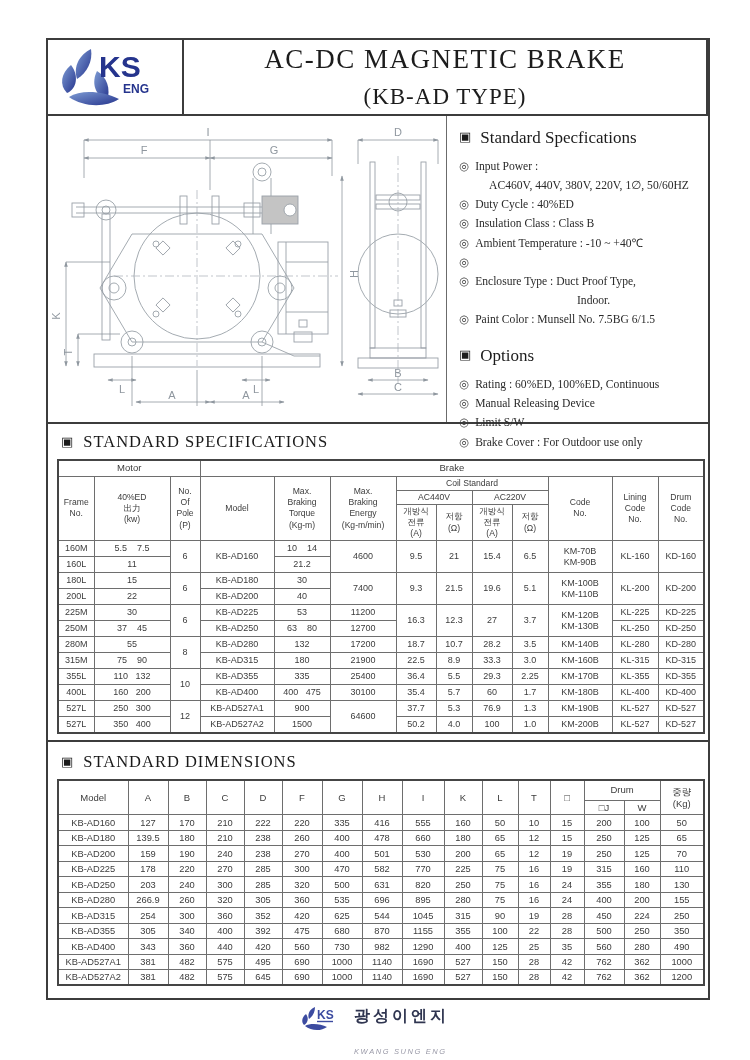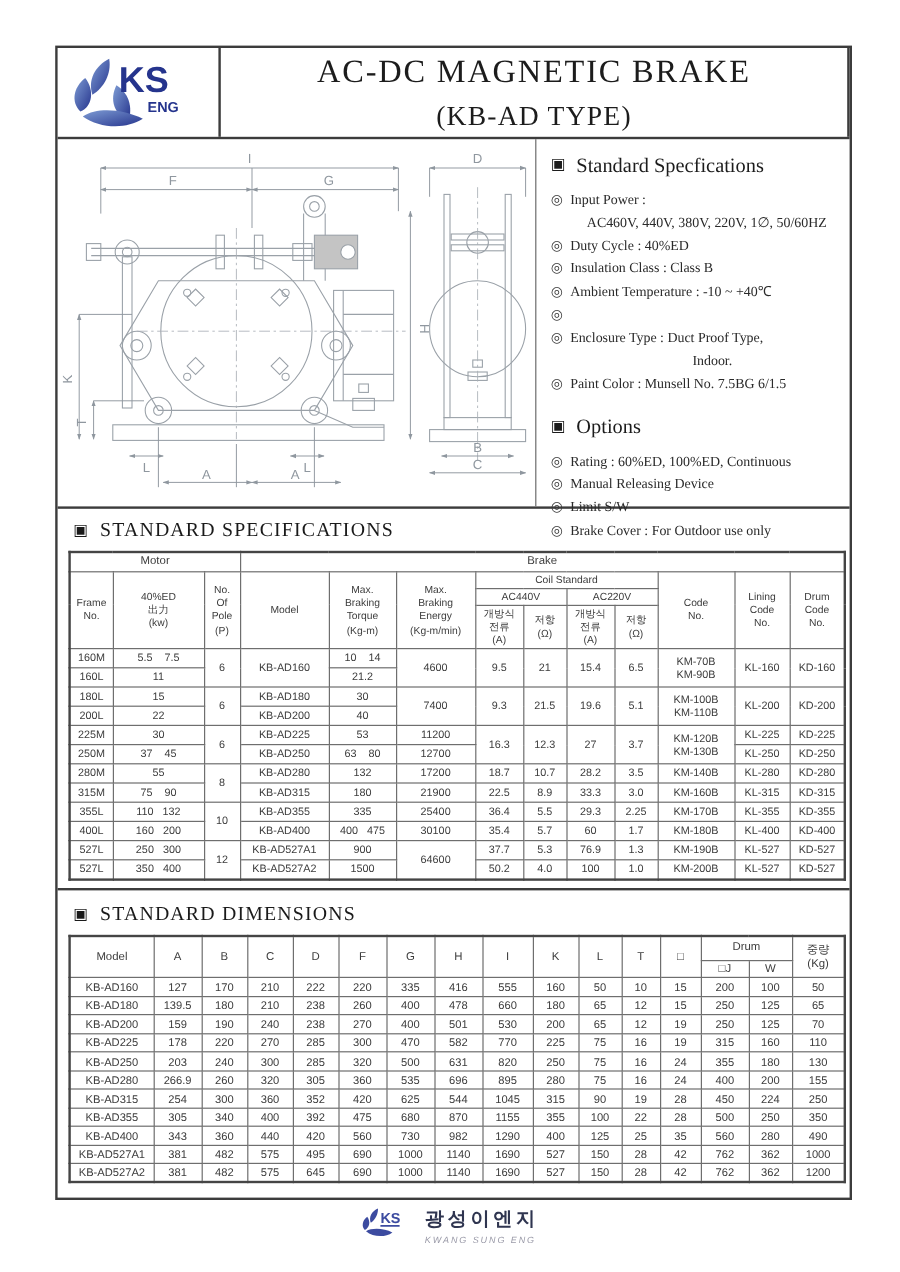--- a/index.html
+++ b/index.html
@@ -41,21 +41,21 @@
   th, td { border:1px solid #6e6e6e; text-align:center; vertical-align:middle; white-space:pre-wrap; }
   .spec-table, .dim-table { border:2px solid #454545; }
   .spec-table th { font-size:8.6px; font-weight:normal; padding:1px 0; line-height:1.3; }
   .spec-table td { font-size:9px; height:16px; padding:0 1px; line-height:1.25; }
   .spec-table thead tr.group th { height:16px; font-size:9.5px; }
   .dim-table th { font-size:9.5px; font-weight:normal; padding:1px 0; line-height:1.25; }
   .dim-table td { font-size:9.3px; height:15.5px; padding:0; }
   .dim-table thead tr.r1 th { height:20px; }
   
   .footer { position:absolute; left:0; top:1006px; width:750px; display:flex; align-items:flex-start; justify-content:center; gap:9px; }
-  .footer-textcol { display:flex; flex-direction:column; align-items:flex-start; }
+  .footer-textcol { display:flex; flex-direction:column; align-items:flex-start;gap:18px; }
   .footer-kr { font-size:16px; font-weight:bold; color:#2f3550; letter-spacing:3px; }
   .footer-en { font-size:7.5px; color:#9a9aa8; letter-spacing:1.6px; margin-top:2px;font-style:italic; }
   
   .draw-svg { position:absolute; left:0; top:0; }
 </style>
 </head>
 <body>
 
 <div class="frame">
 

